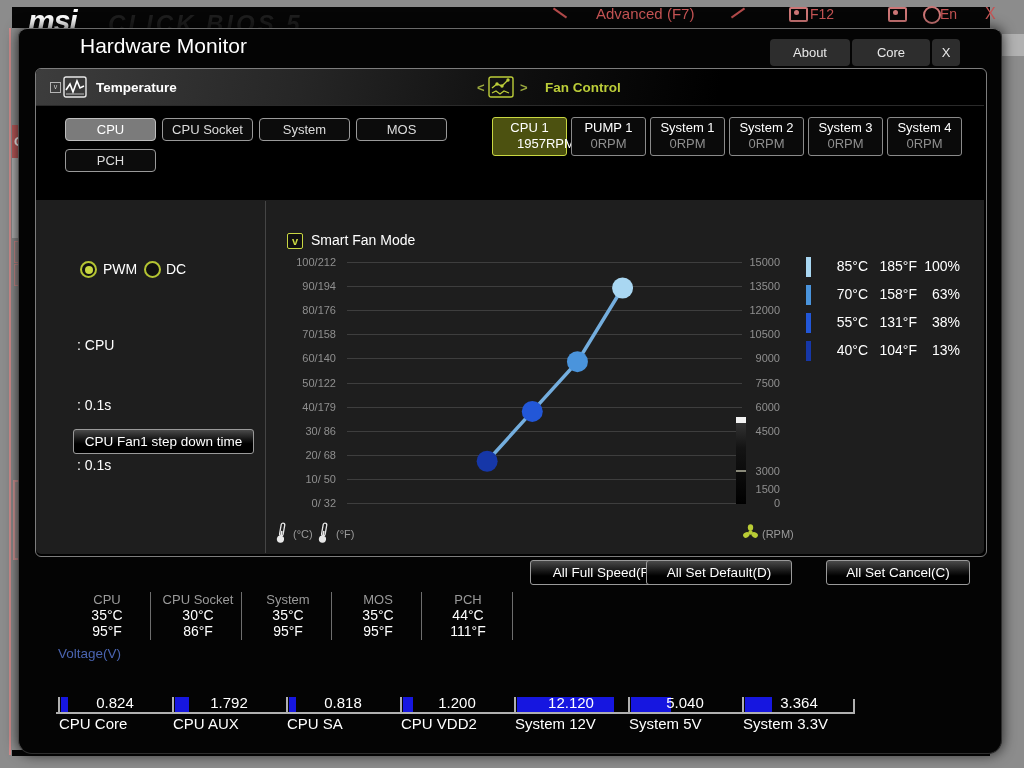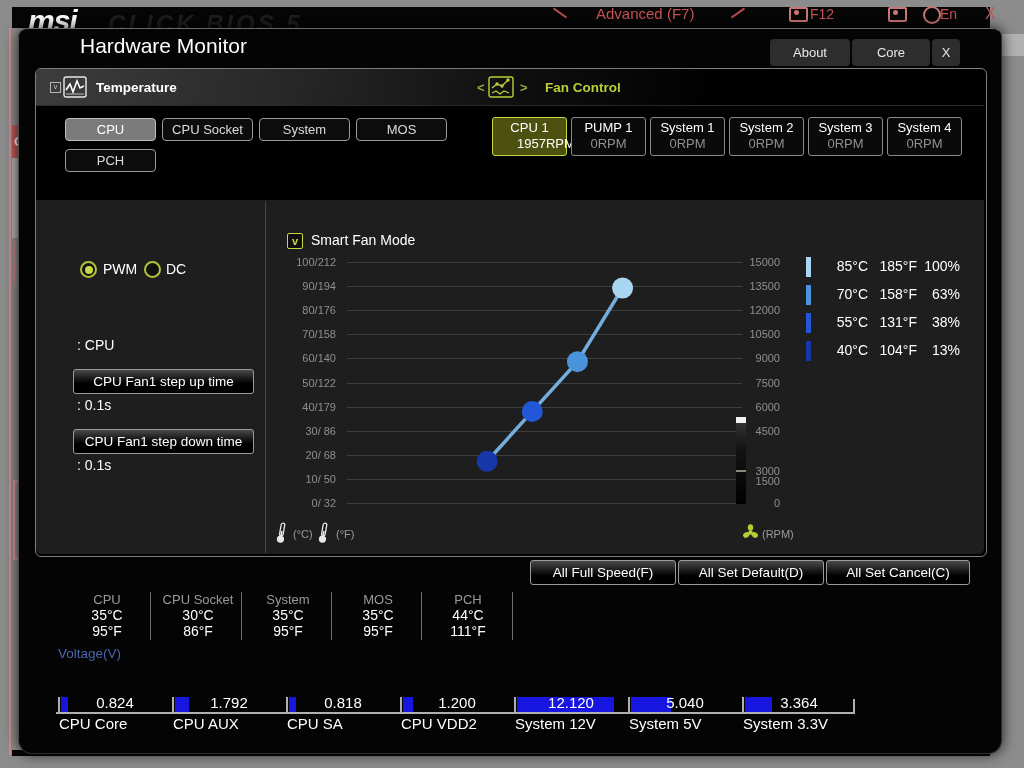--- a/index.html
+++ b/index.html
@@ -185,21 +185,20 @@
   </div>
 
   <div class="abs radio" style="left:80px;top:261px;">
       <div class="dot"></div>
     </div>
   <div class="abs radio-label" style="left:103px;top:261px;">PWM</div>
   <div class="abs radio" style="left:144px;top:261px;"></div>
   <div class="abs radio-label" style="left:166px;top:261px;">DC</div>
 
   <div class="abs field-val" style="left:77px;top:337px;">: CPU</div>
-  <div class="abs field-btn" style="left:73px;top:369px;">CPU Fan1 step up time</div>
   <div class="abs field-val" style="left:77px;top:397px;">: 0.1s</div>
   <div class="abs field-btn" style="left:73px;top:429px;">CPU Fan1 step down time</div>
   <div class="abs field-val" style="left:77px;top:457px;">: 0.1s</div>
 
   <div class="abs" id="sfm-checkbox" style="left:287px;top:233px;">v</div>
   <div class="abs" id="sfm-label" style="left:311px;top:232px;">Smart Fan Mode</div>
 
   <div class="abs" id="ticksL">
       <div class="tickL" style="top: -6px;">100/212</div>
       <div class="tickL" style="top: 18px;">90/194</div>
@@ -216,21 +215,21 @@
   <div class="abs" id="ticksR">
       <div class="tickR" style="top: -6px;">15000</div>
       <div class="tickR" style="top: 18px;">13500</div>
       <div class="tickR" style="top: 42px;">12000</div>
       <div class="tickR" style="top: 66px; margin-left: 25px;">10500</div>
       <div class="tickR" style="top: 90px;">9000</div>
       <div class="tickR" style="top: 115px;">7500</div>
       <div class="tickR" style="top: 139px;">6000</div>
       <div class="tickR" style="top: 163px;">4500</div>
       <div class="tickR" style="top: 203px;">3000</div>
-      <div class="tickR" style="top: 213px;">1500</div>
+      <div class="tickR" style="top: 221px;">1500</div>
       <div class="tickR" style="top: 235px;">0</div>
     </div>
   <div class="abs" id="plot">
     <div id="gridlines">
         <div class="gridline" style="top: 0px;"></div>
         <div class="gridline" style="top: 24px;"></div>
         <div class="gridline" style="top: 48px;"></div>
         <div class="gridline" style="top: 72px;"></div>
         <div class="gridline" style="top: 96px;"></div>
         <div class="gridline" style="top: 121px;"></div>
@@ -292,21 +291,21 @@
           <circle cx="8" cy="8" r="2.1"></circle>
           <ellipse cx="8" cy="3.4" rx="2.5" ry="3.1"></ellipse>
           <ellipse cx="8" cy="3.4" rx="2.5" ry="3.1" transform="rotate(120 8 8)"></ellipse>
           <ellipse cx="8" cy="3.4" rx="2.5" ry="3.1" transform="rotate(240 8 8)"></ellipse>
         </g>
       </svg>
   </span>
   <div class="abs axis-unit" style="left:762px;top:528px;">(RPM)</div>
 
   <div class="abs action-btn" style="left:530px;width:144px;">All Full Speed(F)</div>
-  <div class="abs action-btn" style="left:678px;width:144px;">All Set Default(D)</div>
+  <div class="abs action-btn" style="left:646px;width:144px;">All Set Default(D)</div>
   <div class="abs action-btn" style="left:826px;width:142px;">All Set Cancel(C)</div>
 
   <div class="abs ro" style="left:59px;top:592px;">
     <div class="lab">CPU</div>
     <div class="c">35°C</div>
     <div class="f">95°F</div>
   </div>
   <div class="abs ro-sep" style="left:150px;"></div>
   <div class="abs ro" style="left:150px;top:592px;">
     <div class="lab">CPU Socket</div>

